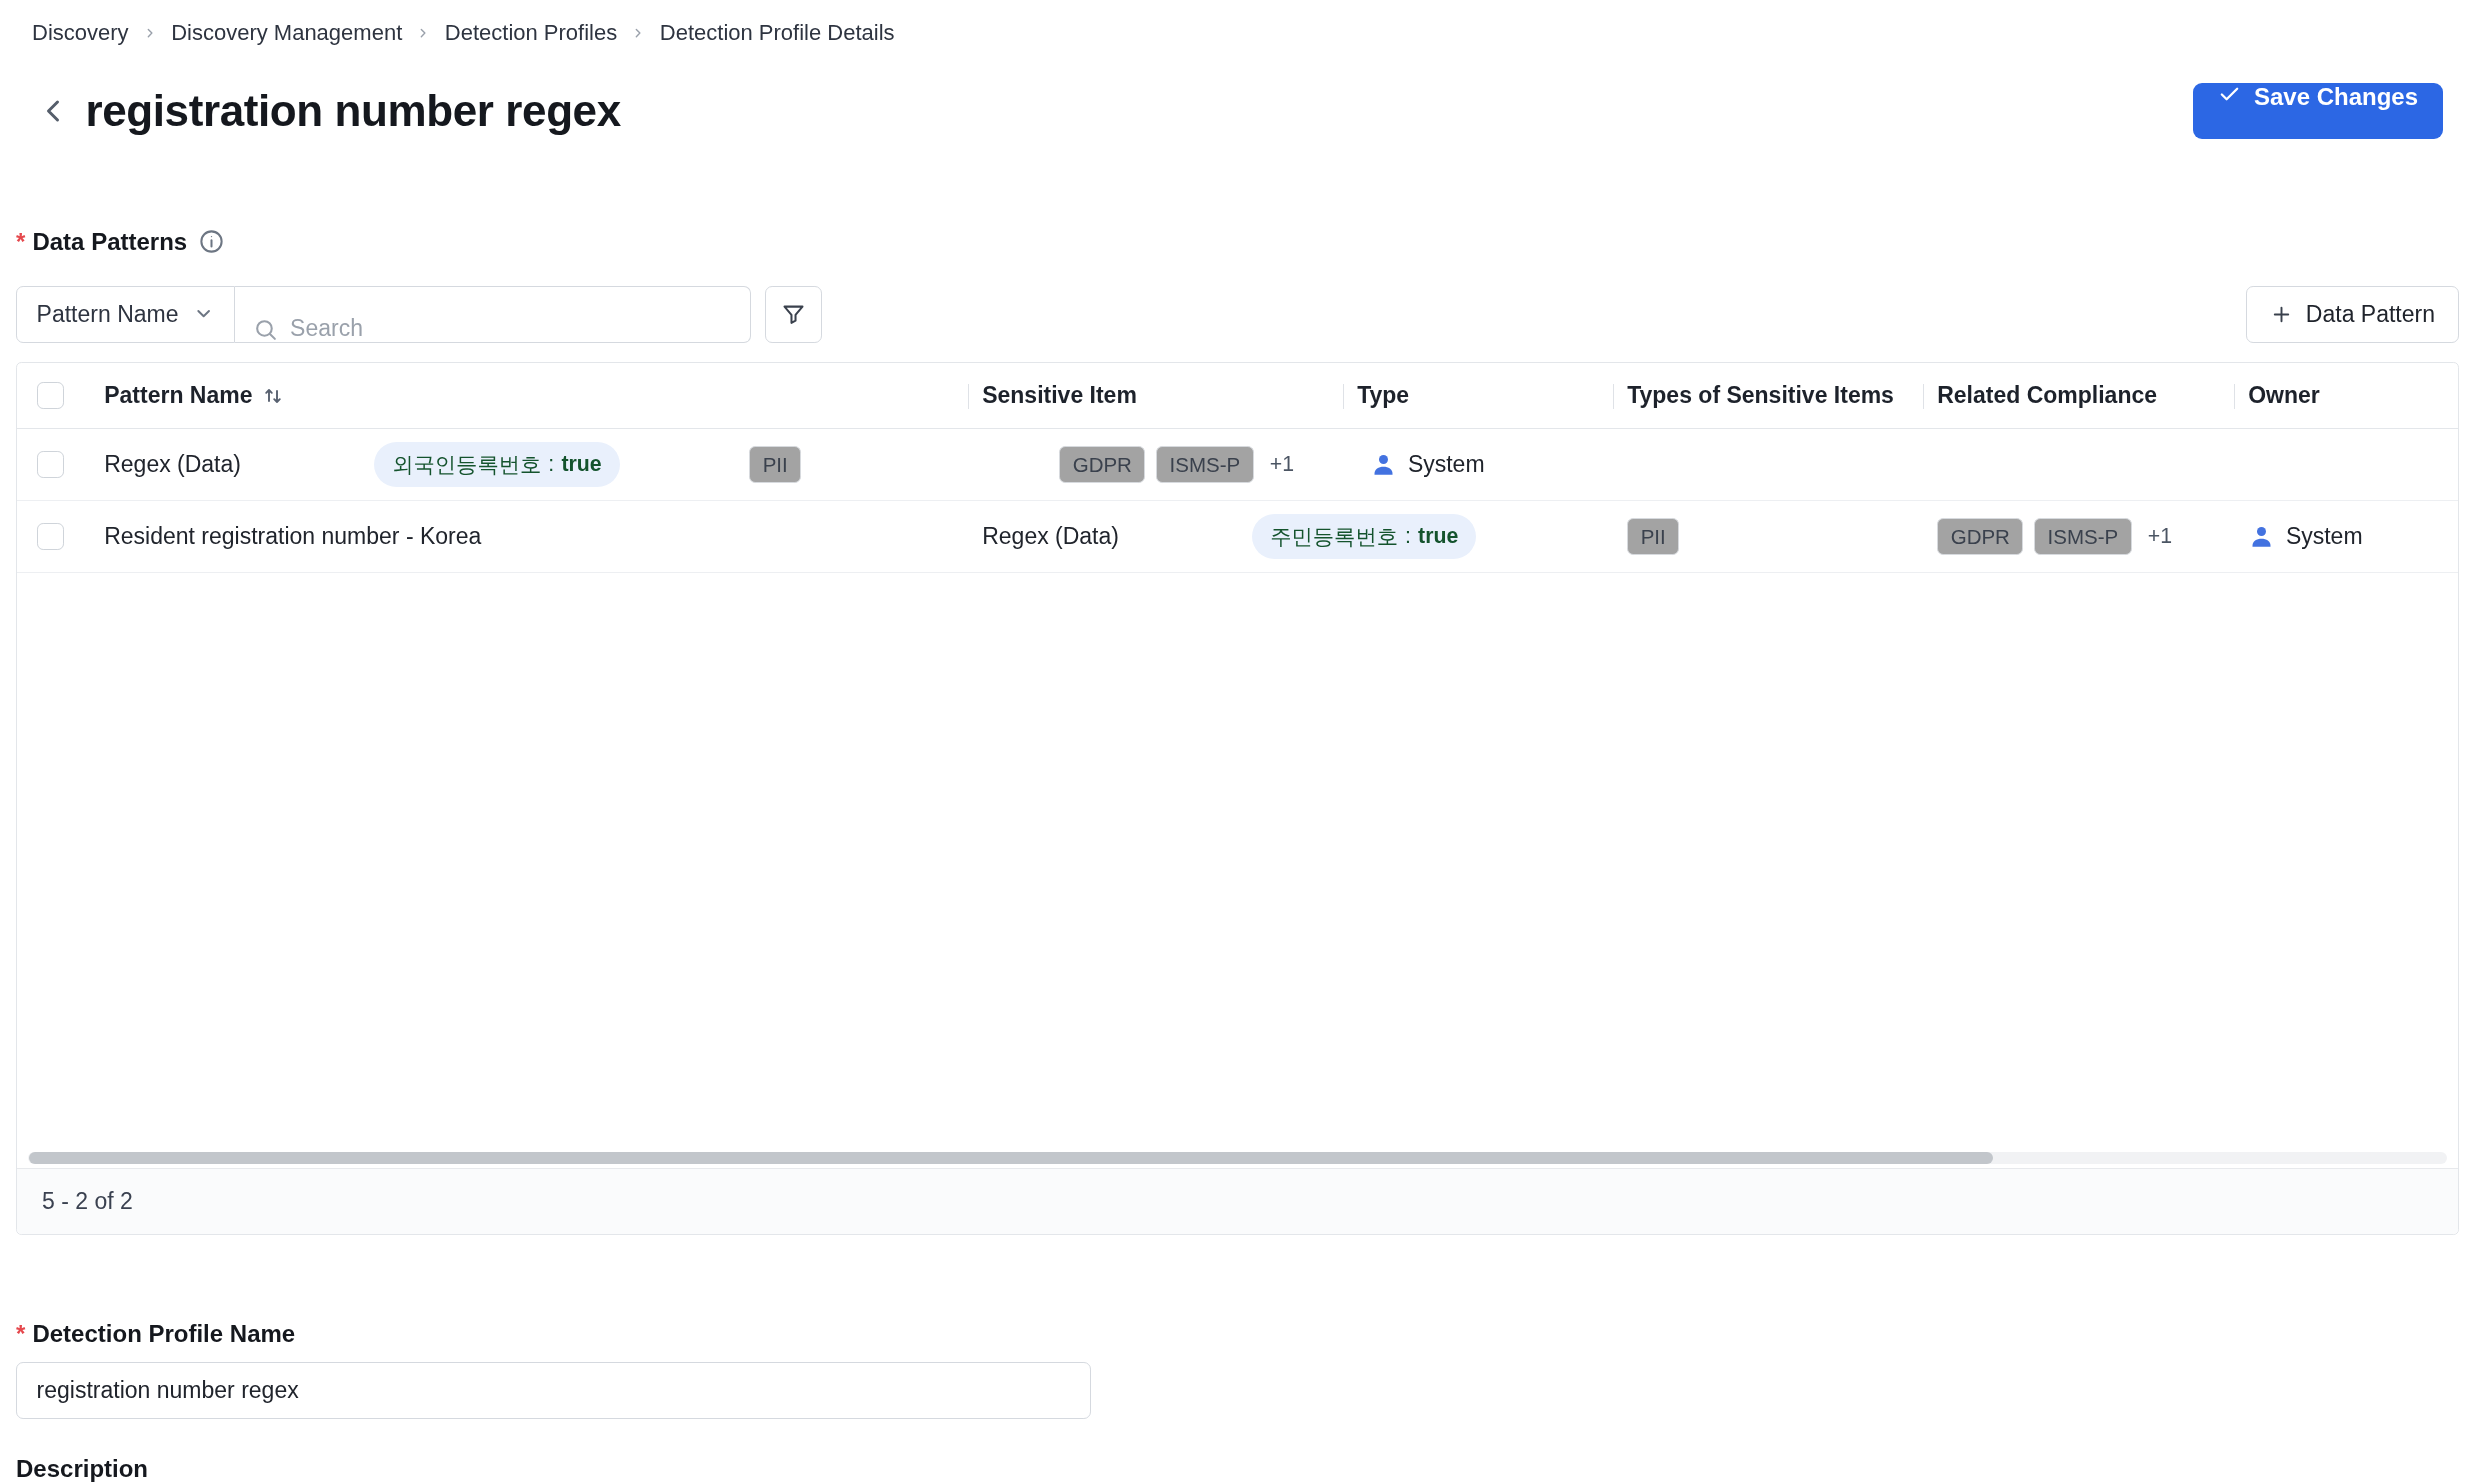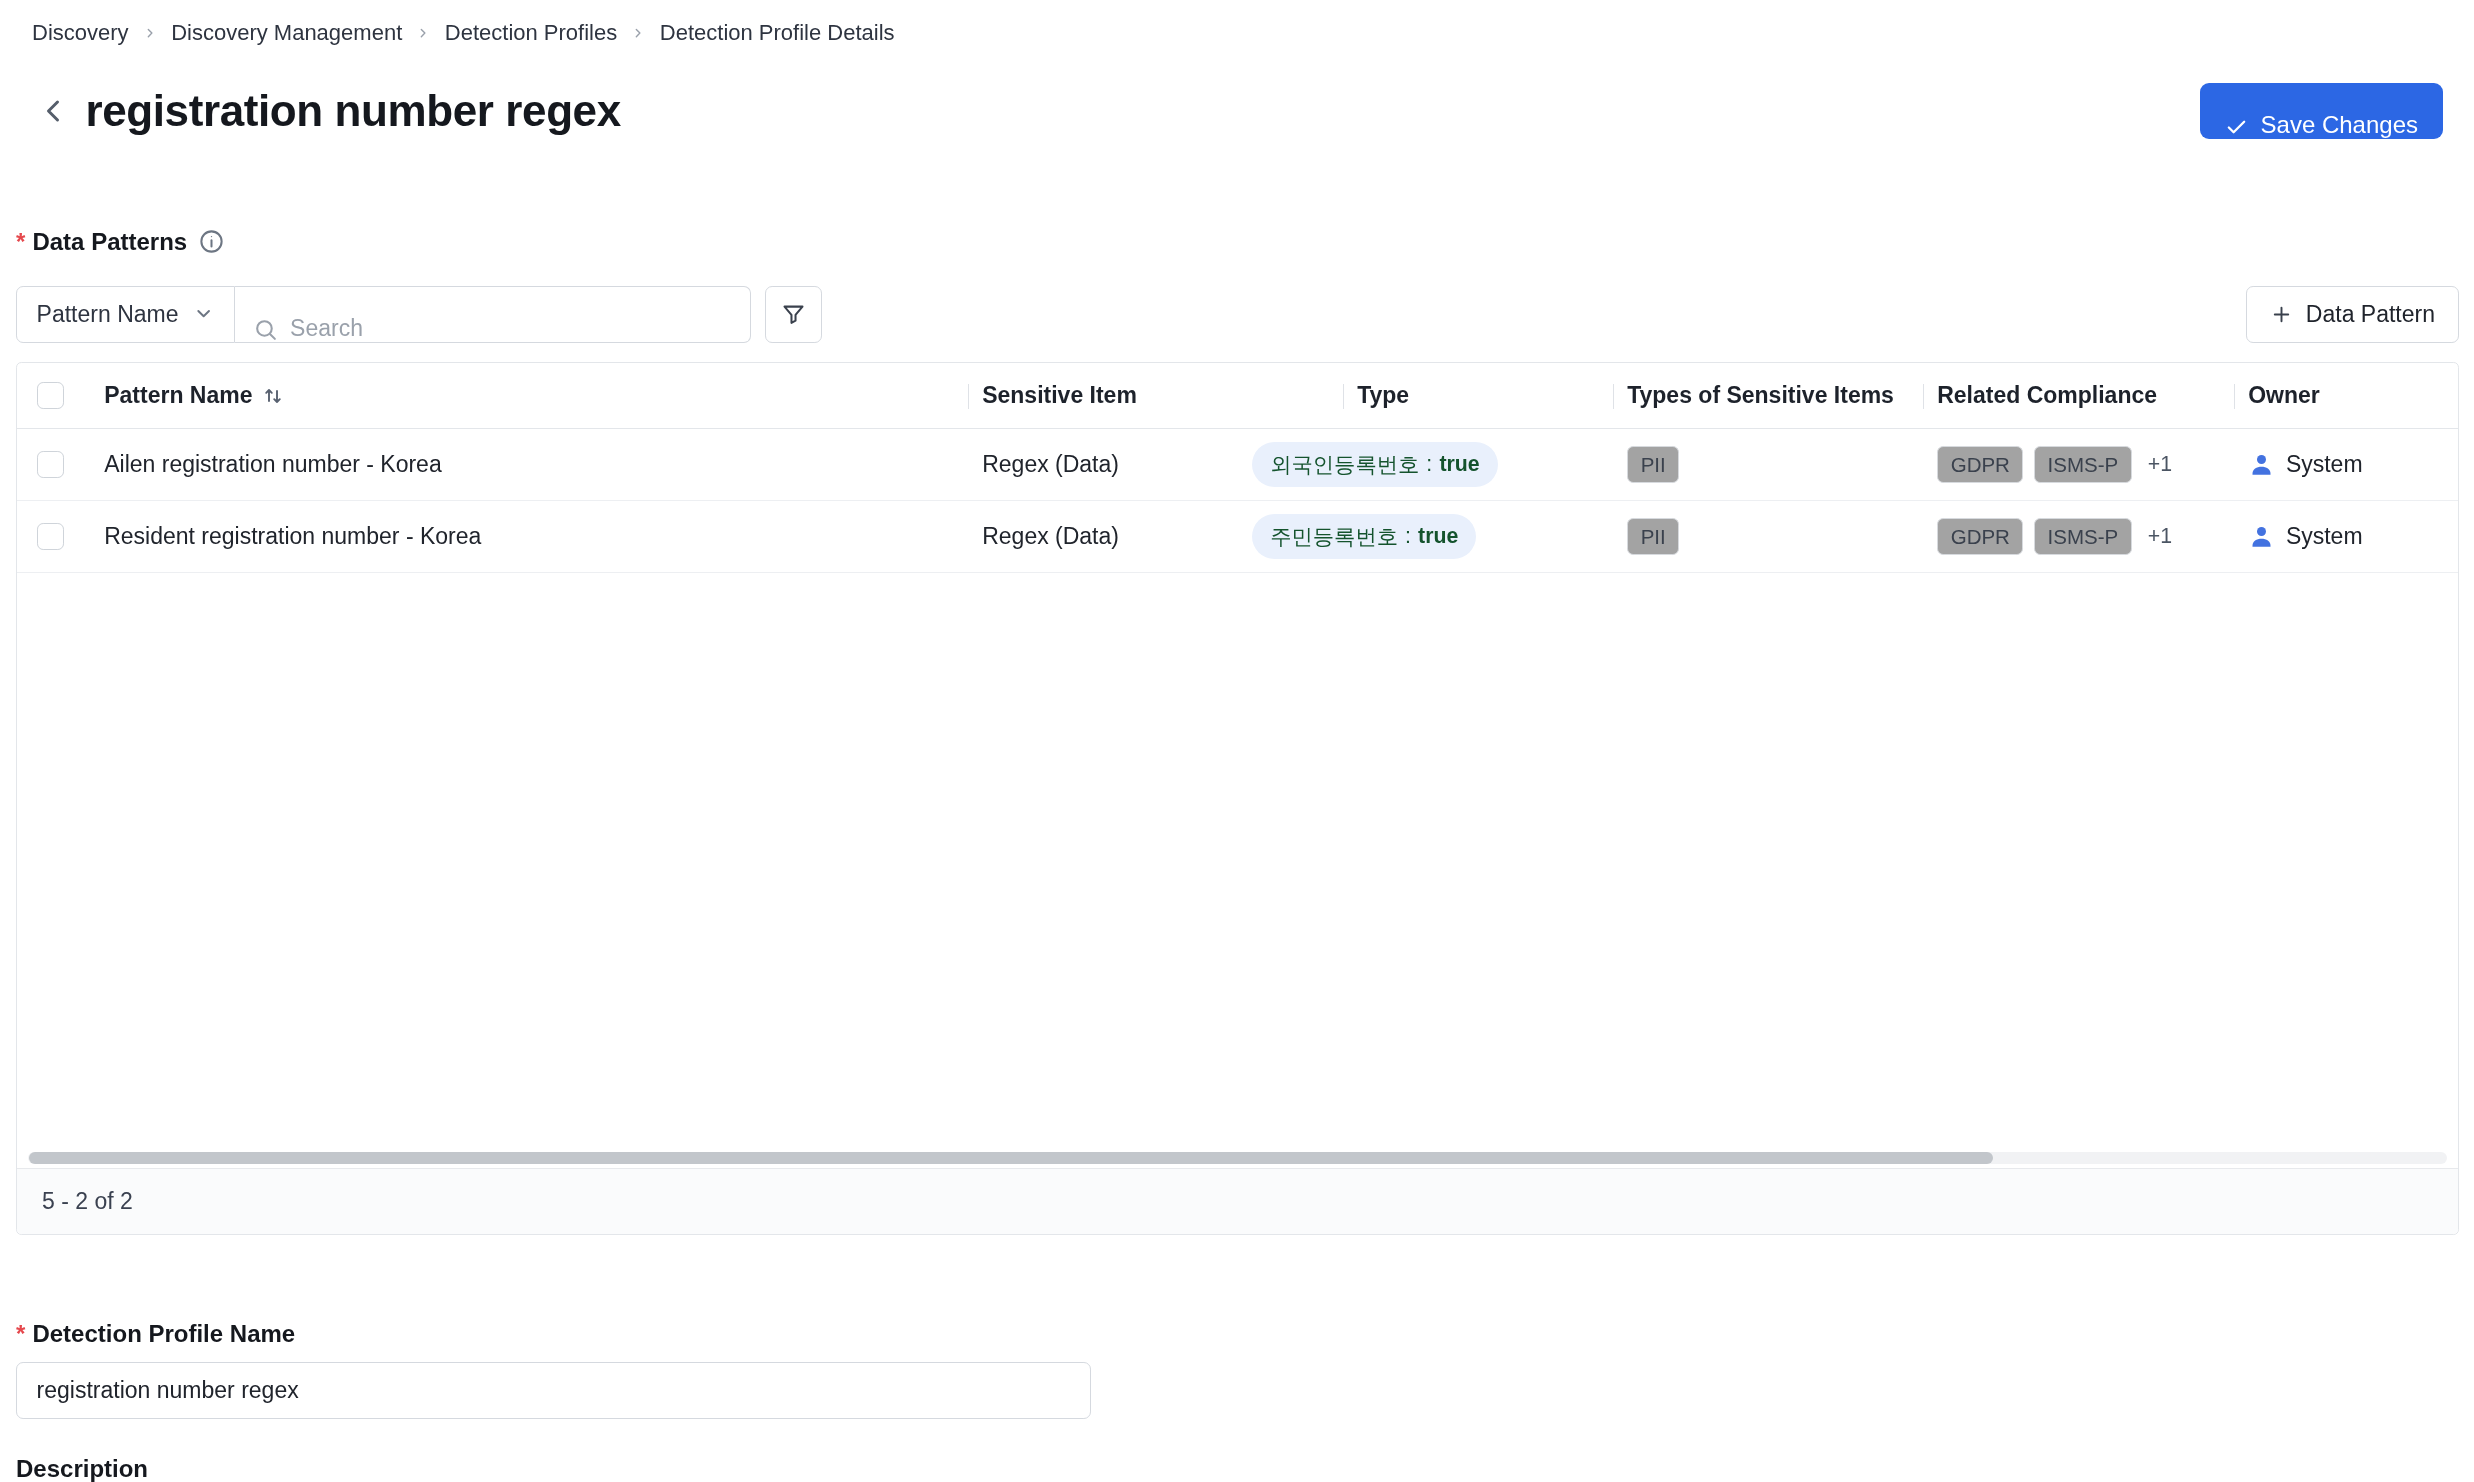--- a/index.html
+++ b/index.html
@@ -9,21 +9,21 @@
 
 
 .breadcrumb{display:flex;align-items:center;gap:14.2px;padding:19.6px 32px 0;font-size:22px;color:#2e3440}
 .crumb{cursor:pointer;white-space:nowrap}
 .crumb-sep{color:#9aa1ab}
 
 
 .title-row{display:flex;align-items:center;padding:37px 32px 0}
 .back-btn{width:41px;height:41px;color:#555e6b;display:flex;align-items:center;justify-content:center;background:none;border:none}
 .page-title{margin-left:12.5px;font-size:44px;font-weight:700;color:#15181e;letter-spacing:-0.4px}
-.save-btn{margin-left:auto;height:56px;display:flex;align-items:flex-end;gap:12.5px;background:#2c67e4;border:none;border-radius:9px;color:#fff;font-size:24px;font-weight:400;padding:0 25px}
+.save-btn{margin-left:auto;height:56px;display:flex;align-items:flex-start;gap:12.5px;background:#2c67e4;border:none;border-radius:9px;color:#fff;font-size:24px;font-weight:700;padding:0 25px}
 
 
 .main{padding:0 16px}
 .section-label{display:flex;align-items:center;margin-top:89px;font-size:24px;font-weight:700;color:#15181e}
 .req{color:#e5484d;font-weight:700;margin-right:7.1px}
 .info-icon{width:27px;height:27px;color:#6d7683;margin-left:10.7px}
 
 
 .toolbar{display:flex;align-items:center;margin-top:30px}
 .filter-group{display:flex;height:57px}
@@ -163,21 +163,20 @@
       <div class="cell c-type divided">Type</div>
       <div class="cell c-types divided">Types of Sensitive Items</div>
       <div class="cell c-comp divided">Related Compliance</div>
       <div class="cell c-owner divided">Owner</div>
     </div>
 
     <div class="trow">
       <div class="cell c-check">
           <span class="checkbox"></span>
         </div>
-      <div class="cell c-name">Ailen registration number - Korea</div>
       <div class="cell c-type">Regex (Data)</div>
       <div class="cell c-sens">
         <span class="pill">
           <span>외국인등록번호</span>
           <span class="pill-sep">:</span>
           <b>true</b>
         </span>
       </div>
       <div class="cell c-types">
         <span class="badge">PII</span>

